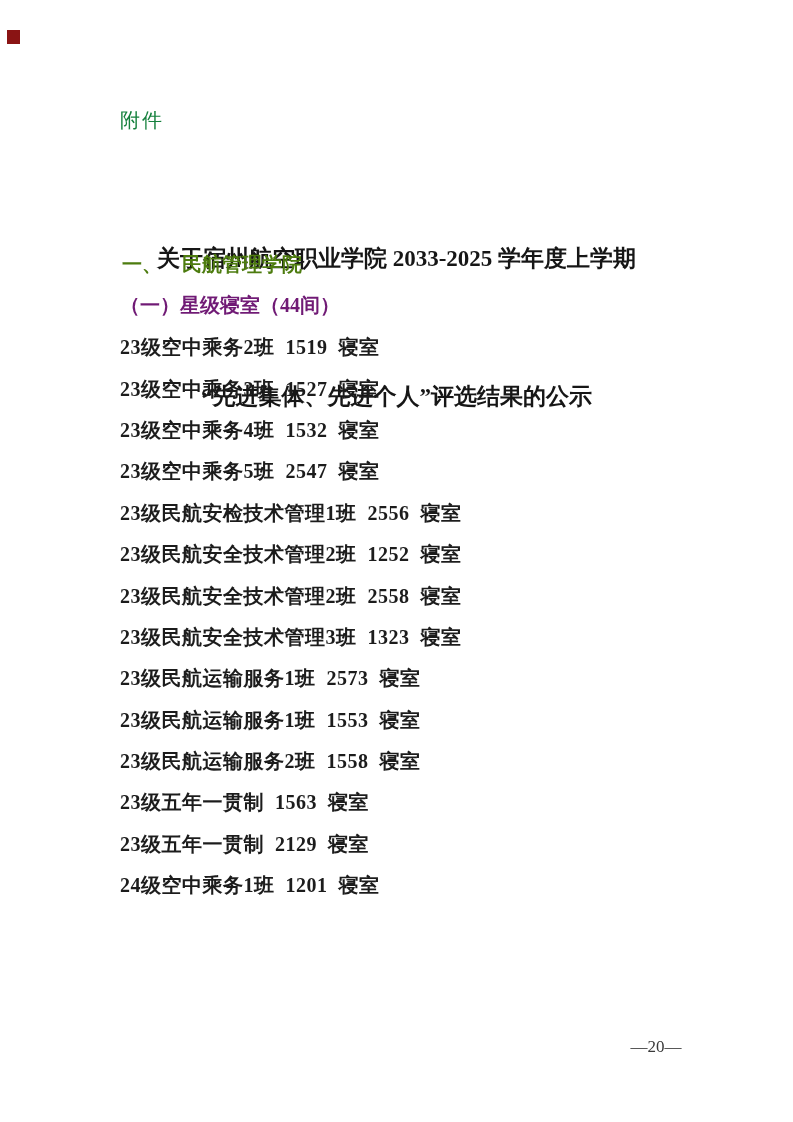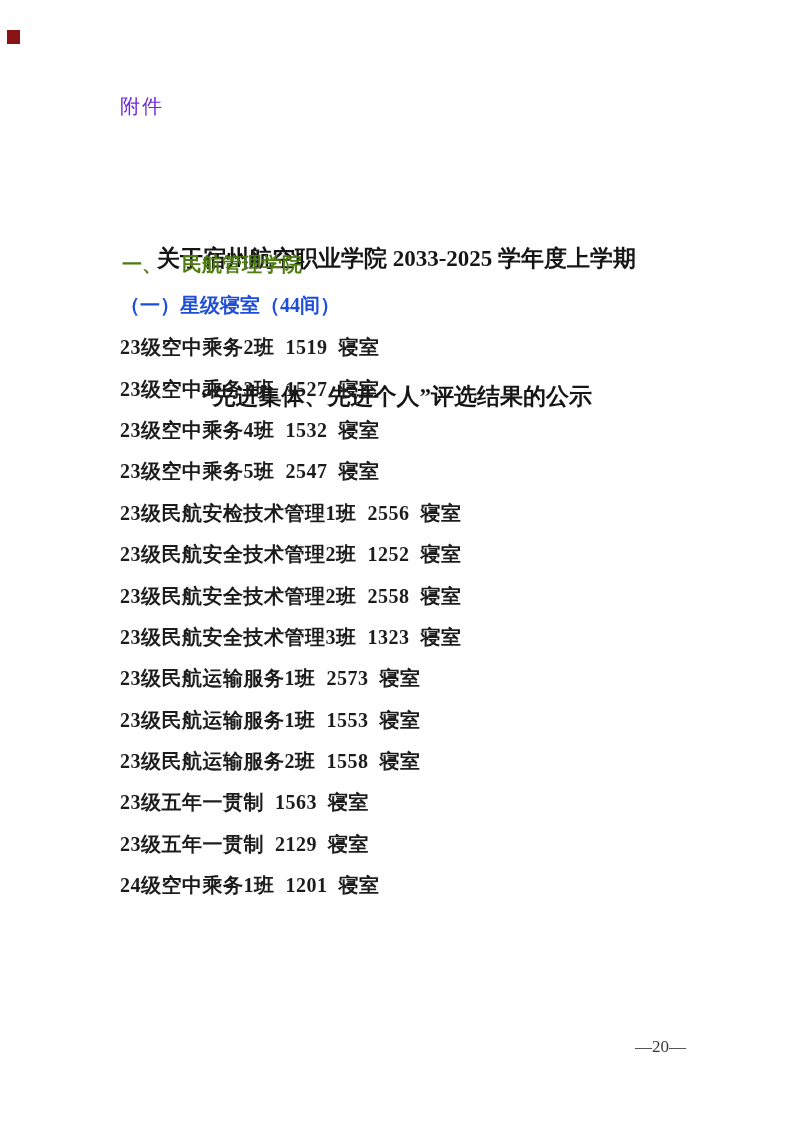--- a/index.html
+++ b/index.html
@@ -15,24 +15,24 @@
     position: absolute;
     left: 7px;
     top: 30px;
     width: 13px;
     height: 14px;
     background: #8a1414;
   }
   .attachment {
     position: absolute;
     left: 120px;
-    top: 93px;
+    top: 107px;
     font-size: 20px;
     font-weight: 400;
-    color: #6d28d9;
+    color: #15803d;
     letter-spacing: 2px;
   }
   .doc-title {
     position: absolute;
     top: 144px;
     left: 0;
     width: 100%;
     text-align: center;
     font-weight: 700;
     font-size: 23px;
@@ -48,21 +48,21 @@
     font-weight: 700;
     color: #4d7c0f;
     white-space: pre-wrap;
   }
   .subsection-heading {
     position: absolute;
     left: 120px;
     top: 292px;
     font-size: 20px;
     font-weight: 700;
-    color: #1d4ed8;
+    color: #701a75;
     white-space: pre-wrap;
   }
   .dorm-list {
     position: absolute;
     left: 120px;
     top: 327px;
     right: 88px;
   }
   .list-line {
     height: 41.4px;
@@ -72,21 +72,21 @@
     font-weight: 600;
     color: #1c1c1c;
     white-space: pre-wrap;
     letter-spacing: 0.5px;
   }
   .page-number {
     position: absolute;
     top: 1037px;
     left: 626px;
     width: 60px;
-    text-align: right;
+    text-align: center;
     font-size: 17px;
     font-weight: 400;
     color: #3a3a3a;
   }
 </style>
 </head>
 <body>
 
 <div class="red-mark" style="background: rgb(138, 20, 20);"></div>
 

